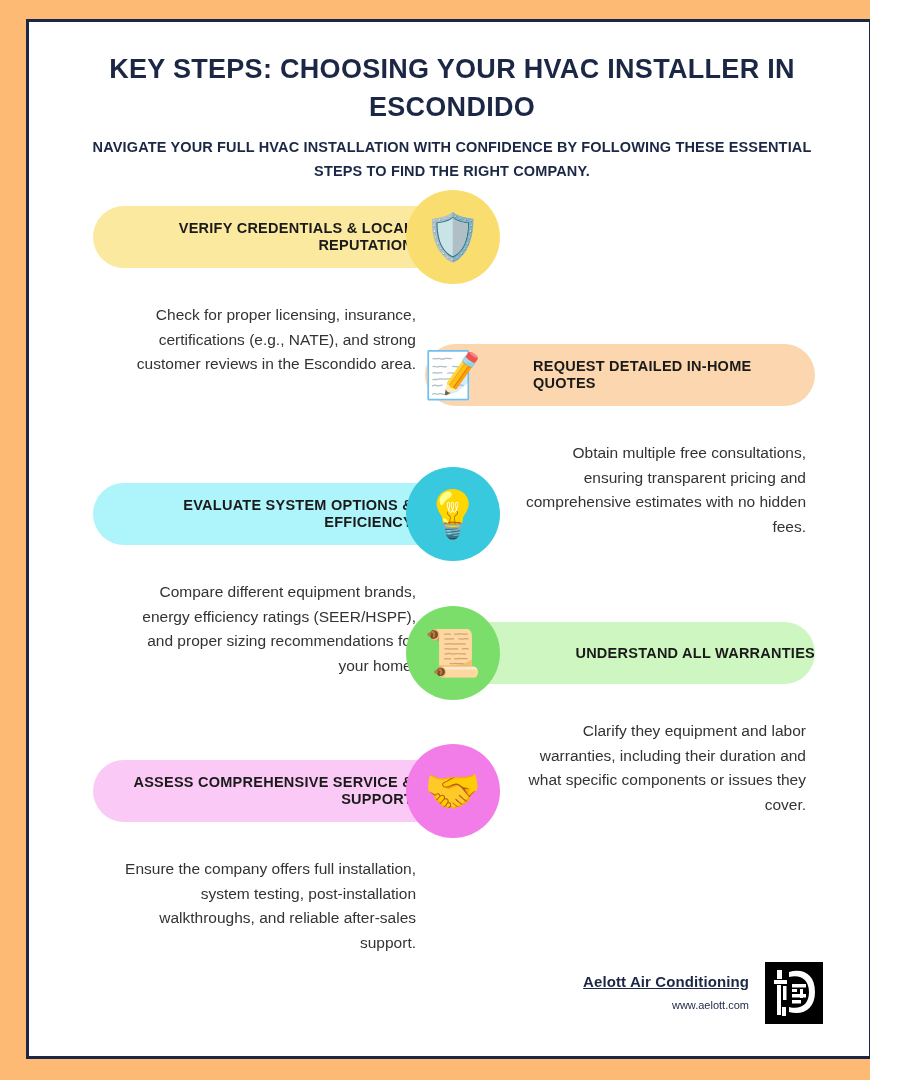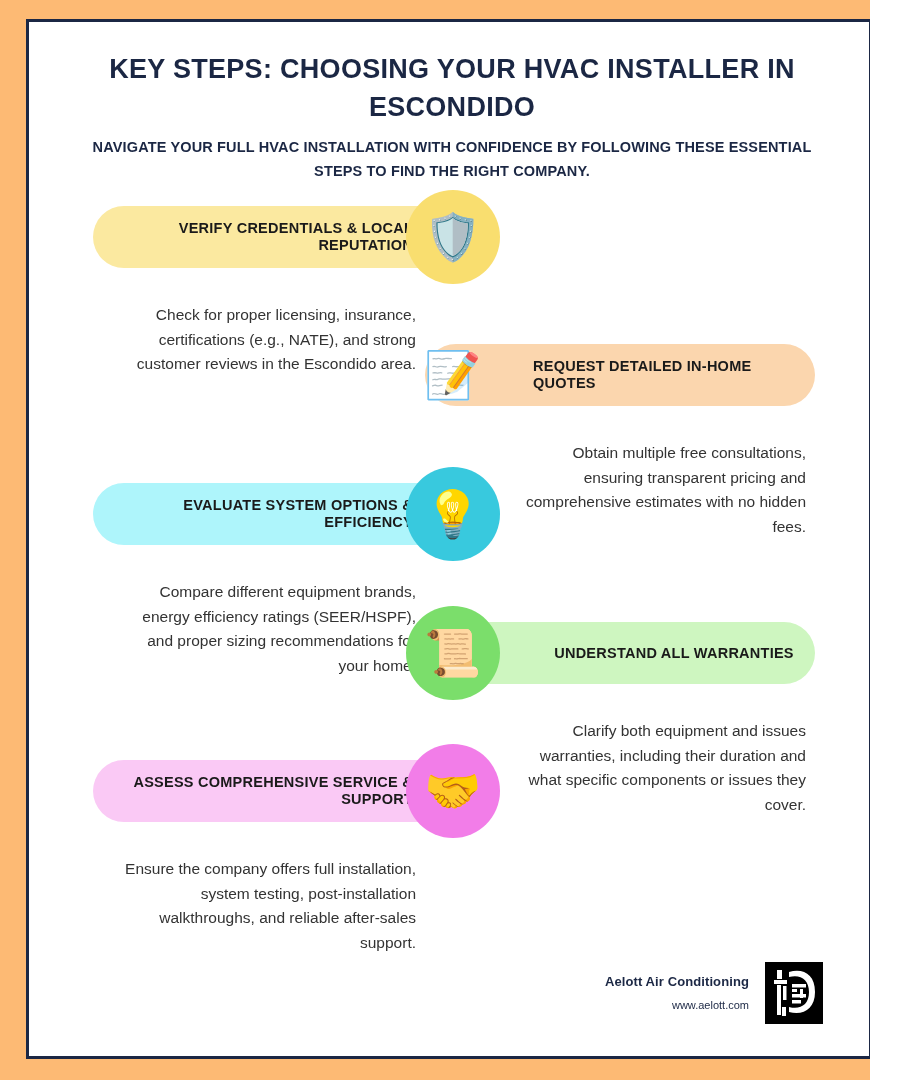--- a/index.html
+++ b/index.html
@@ -97,21 +97,21 @@
     width: 375px;
     justify-content: flex-end;
     padding-right: 55px;
   }
   .step.left .pill-label { text-align: right; }
 
   
   .step.right .pill {
     left: 396px;
     width: 390px;
-    justify-content: center;
+    justify-content: flex-end;
     padding-left: 108px;
   }
   .step.right .pill-label { text-align: left; }
 
   
   .circle {
     position: absolute;
     left: 377px;
     width: 94px;
     height: 94px;
@@ -151,25 +151,26 @@
   .footer {
     position: absolute;
     right: 46px;
     bottom: 32px;
     display: flex;
     align-items: center;
     gap: 16px;
   }
   .footer-text { text-align: right; }
   .brand {
-    font-size: 13px;
+    font-size: 15px;
     font-weight: 700;
     color: #1b2744;
     line-height: 24px;
     letter-spacing: 0.1px;
+    text-decoration: underline;
   }
   .site {
     font-size: 11px;
     font-weight: 400;
     color: #1b2744;
     line-height: 22px;
   }
   .logo {
     width: 58px;
     height: 62px;
@@ -218,21 +219,21 @@
           </div>
           <div class="body-text" style="top: 529px;">Compare different equipment brands, energy efficiency ratings (SEER/HSPF), and proper sizing recommendations for your home.</div>
         </div>
         <div class="step right">
           <div class="pill" style="top: 600px; background: rgb(206, 246, 192);">
             <div class="pill-label">UNDERSTAND ALL WARRANTIES</div>
           </div>
           <div class="circle" style="top: 584px; background: rgb(123, 222, 107);">
             <span class="emoji">📜</span>
           </div>
-          <div class="body-text" style="top: 668px;">Clarify both equipment and issues warranties, including their duration and what specific components or issues they cover.</div>
+          <div class="body-text" style="top: 668px;">Clarify they equipment and labor warranties, including their duration and what specific components or issues they cover.</div>
         </div>
         <div class="step left">
           <div class="pill" style="top: 738px; background: rgb(250, 201, 245);">
             <div class="pill-label">ASSESS COMPREHENSIVE SERVICE &amp; SUPPORT</div>
           </div>
           <div class="circle" style="top: 722px; background: rgb(242, 125, 232);">
             <span class="emoji">🤝</span>
           </div>
           <div class="body-text" style="top: 806px;">Ensure the company offers full installation, system testing, post-installation walkthroughs, and reliable after-sales support.</div>
         </div>

